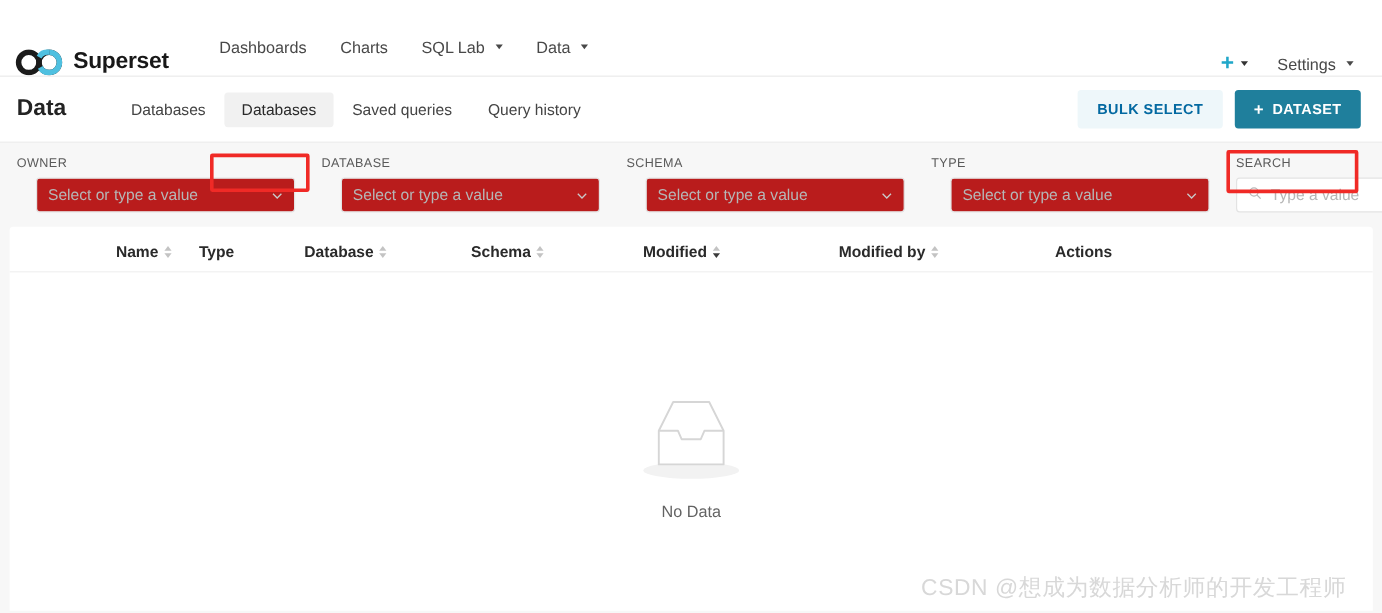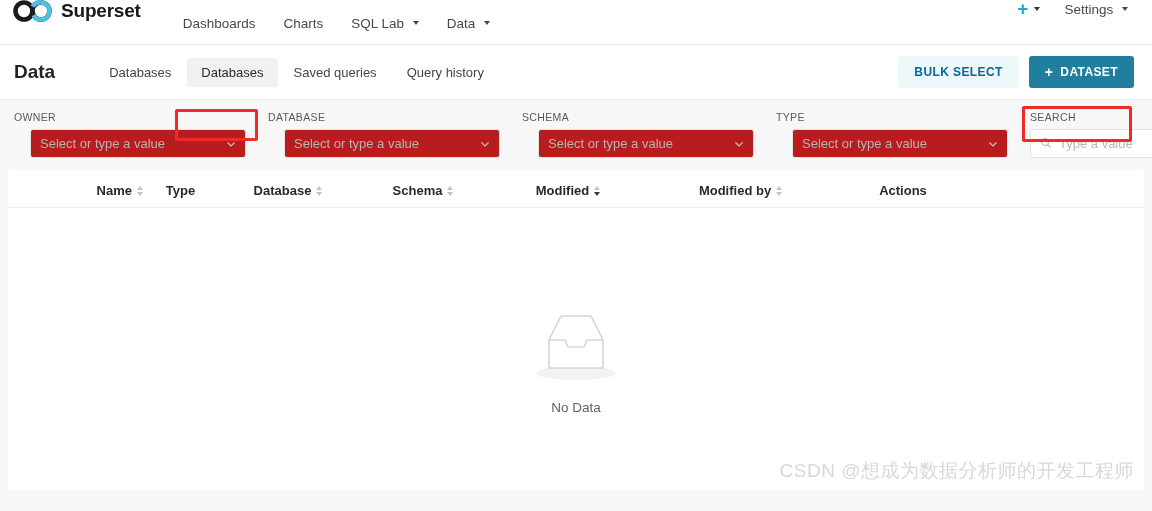--- a/index.html
+++ b/index.html
@@ -7,25 +7,25 @@
     margin: 0; padding: 0;
     width: 1152px; height: 511px;
     overflow: hidden;
     background: #f7f7f7;
     font-family: "Liberation Sans", sans-serif;
     -webkit-font-smoothing: antialiased;
   }
 
   
   .topnav {
-    height: 45px;
+    height: 64px;
     background: #ffffff;
     border-bottom: 1px solid #e8e8e8;
     display: flex;
-    align-items: flex-start;
+    align-items: flex-end;
     padding: 0 14px 0 12px;
     position: relative;
   }
   .brand {
     display: flex;
     align-items: center;
     gap: 7px;
     margin-right: 28px;
   }
   .brand-logo { width: 42px; height: 22px; display: block; }
@@ -271,21 +271,21 @@
   }
   .empty-icon { width: 98px; height: 78px; }
   .empty-text {
     margin-top: 14px;
     font-size: 13.5px;
     color: #636363;
   }
 
   .watermark {
     position: absolute;
-    right: 10px;
+    right: 22px;
     bottom: 6px;
     font-size: 19px;
     color: #d8d8d8;
     white-space: nowrap;
     letter-spacing: 0.5px;
     z-index: 20;
     pointer-events: none;
     text-align: right;
   }
 </style>

